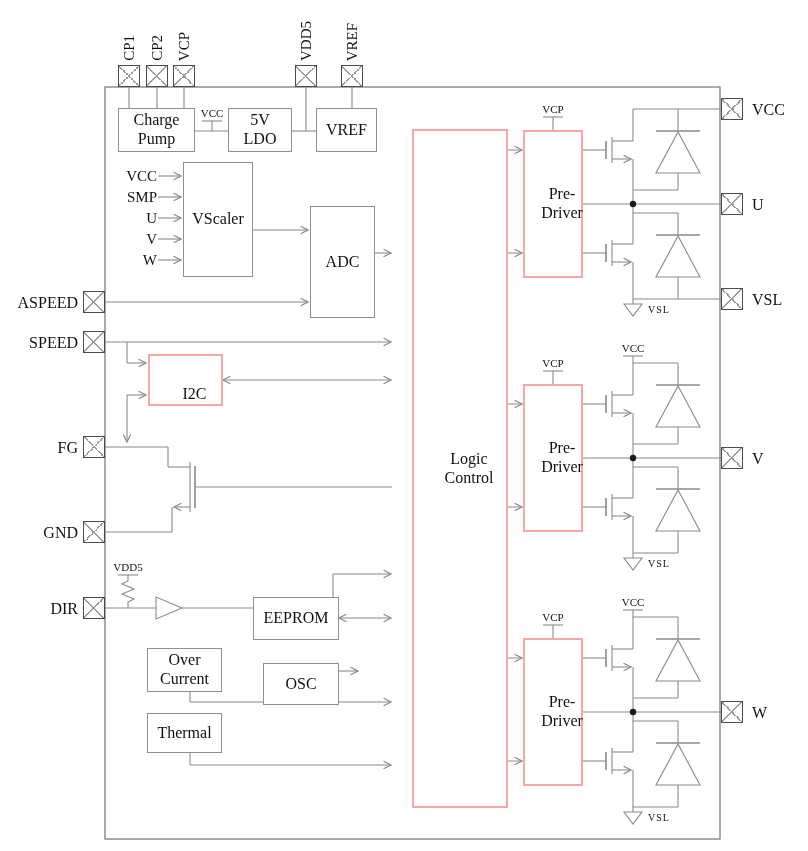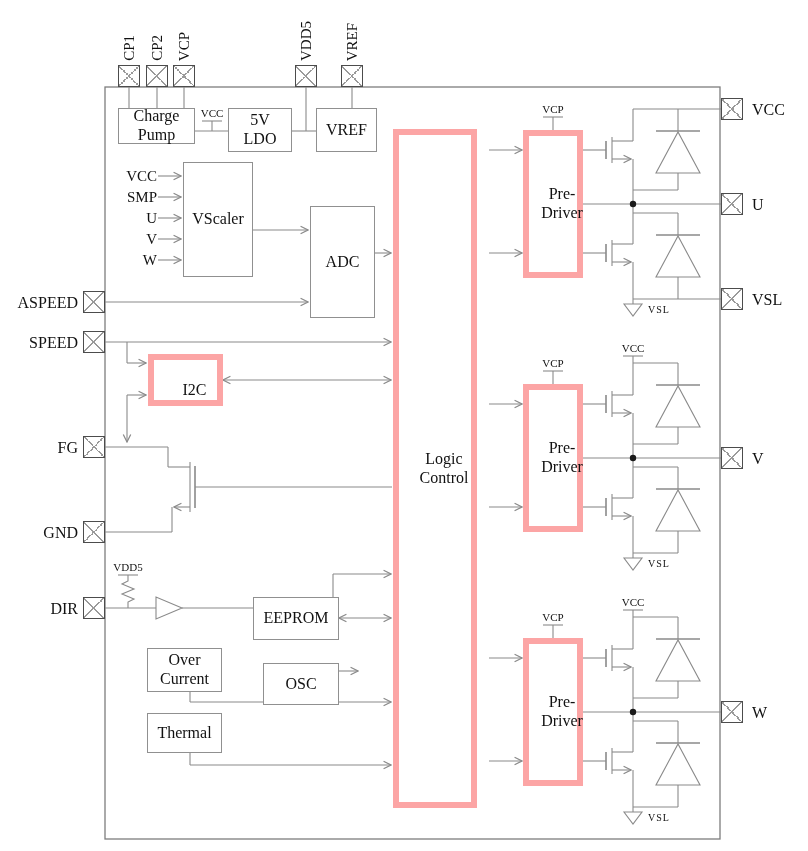--- a/index.html
+++ b/index.html
@@ -2,21 +2,21 @@
 <html><head>
 <meta charset="utf-8">
 <style>
   html,body{margin:0;padding:0;background:#fff;}
   .stage{position:relative;width:808px;height:851px;background:#ffffff;
          font-family:"Liberation Serif","DejaVu Serif",serif;color:#111;overflow:hidden;}
   svg.wires{position:absolute;left:0;top:0;}
   .blk{position:absolute;box-sizing:border-box;border:1px solid #909090;background:#fff;
        display:flex;flex-direction:column;align-items:center;justify-content:center;
        font-size:16px;line-height:1.18;text-align:center;}
-  .blk.thick{border:6px solid #fca5a5;padding-left:18px;}
+  .blk.thick{border:2px solid #fca5a5;padding-left:18px;}
   .pin{position:absolute;width:22px;height:22px;box-sizing:border-box;border:1.4px solid #4c4c4c;
        background:
         linear-gradient(to top right, rgba(0,0,0,0) 47.5%, #9a9a9a 47.5%, #9a9a9a 52.5%, rgba(0,0,0,0) 52.5%),
         linear-gradient(to bottom right, rgba(0,0,0,0) 47.5%, #9a9a9a 47.5%, #9a9a9a 52.5%, rgba(0,0,0,0) 52.5%);}
   .lbl{position:absolute;font-size:16px;white-space:nowrap;}
   .lbl.r{text-align:right;}
   .vlbl{position:absolute;font-size:15px;white-space:nowrap;writing-mode:vertical-rl;
         transform:rotate(180deg);bottom:790px;line-height:16px;}
   .plbl{position:absolute;font-size:11px;width:34px;text-align:center;white-space:nowrap;}
   .glbl{position:absolute;font-size:10px;white-space:nowrap;letter-spacing:1px;}
@@ -143,41 +143,41 @@
     <line x1="633" y1="553" x2="678" y2="553"></line>
     <line x1="623" y1="356" x2="643" y2="356"></line>
     <line x1="633" y1="356" x2="633" y2="363"></line>
 
     <line x1="633" y1="617" x2="678" y2="617"></line>
     <line x1="633" y1="807" x2="678" y2="807"></line>
     <line x1="623" y1="610" x2="643" y2="610"></line>
     <line x1="633" y1="610" x2="633" y2="617"></line>
   </svg>
 
-  <div class="blk" style="left:118px;top:108px;width:77px;height:36px;">
+  <div class="blk" style="left:118px;top:108px;width:77px;height:44px;">
     <div>Charge</div>
     <div>Pump</div>
   </div>
   <div class="blk" style="left:228px;top:108px;width:64px;height:44px;text-align:right;">
     <div>5V</div>
     <div>LDO</div>
   </div>
   <div class="blk" style="left:316px;top:108px;width:61px;height:44px;">
     <div>VREF</div>
   </div>
   <div class="blk" style="left:183px;top:162px;width:70px;height:115px;">
     <div>VScaler</div>
   </div>
   <div class="blk" style="left:310px;top:206px;width:65px;height:112px;">
     <div>ADC</div>
   </div>
   <div class="blk thick" style="left:148px;top:354px;width:75px;height:52px;justify-content:flex-end;">
     <div>I2C</div>
   </div>
-  <div class="blk thick" style="left:393px;top:129px;width:84px;height:679px;">
+  <div class="blk thick" style="left:412px;top:129px;width:96px;height:679px;">
     <div>Logic</div>
     <div>Control</div>
   </div>
   <div class="blk" style="left:253px;top:597px;width:86px;height:43px;">
     <div>EEPROM</div>
   </div>
   <div class="blk" style="left:263px;top:650px;width:76px;height:42px;margin-top:13px;">
     <div>OSC</div>
   </div>
   <div class="blk" style="left:147px;top:648px;width:75px;height:44px;justify-content:center;">

